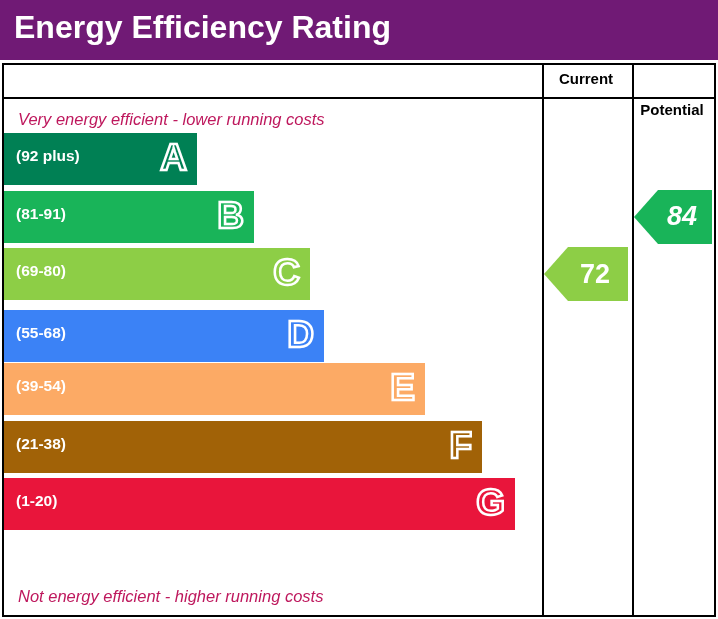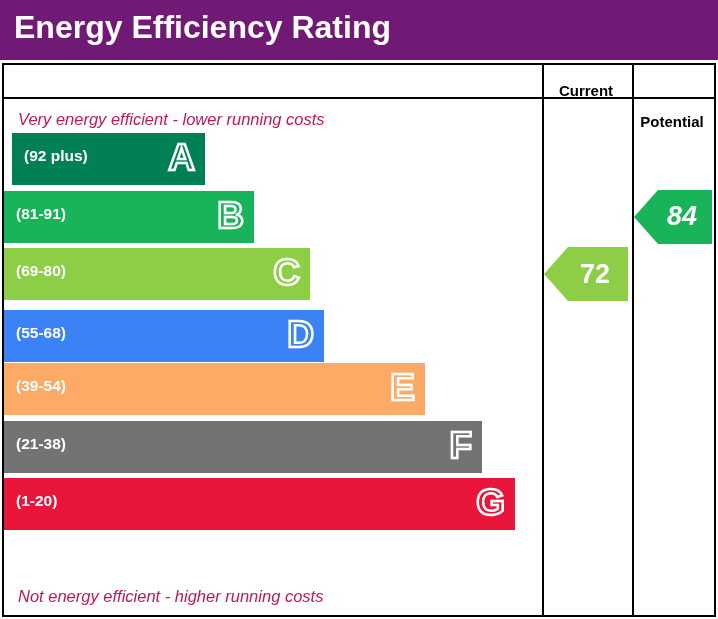--- a/index.html
+++ b/index.html
@@ -12,21 +12,21 @@
 
   
   .frame{position:absolute;left:2px;top:63px;width:714px;height:554px;border:2px solid #000;box-sizing:border-box;}
 
   
   .col-sep{position:absolute;top:0;width:2px;height:550px;background:#000;}
   .col-sep.c1{left:538px;}
   .col-sep.c2{left:628px;}
 
   
-  .head-row{position:absolute;left:0;top:12px;width:710px;height:48px;}
+  .head-row{position:absolute;left:0;top:0;width:710px;height:48px;}
   .head-sep{position:absolute;left:0;top:32px;width:710px;height:2px;background:#000;}
   .head-cell{position:absolute;top:5px;font-size:15px;font-weight:bold;color:#000;text-align:center;}
   .head-current{left:536px;width:92px;}
   .head-potential{left:626px;width:84px;margin-top:31px;}
 
   
   .cap{position:absolute;left:14px;font-style:italic;font-size:16.5px;color:#be185d;}
   .cap.top{top:45px;}
   .cap.bottom{top:522px;}
 
@@ -62,41 +62,41 @@
     </div>
     <div class="head-sep"></div>
 
     <div class="col-sep c1"></div>
     <div class="col-sep c2"></div>
 
     <div class="cap top">Very energy efficient - lower running costs</div>
     <div class="cap bottom">Not energy efficient - higher running costs</div>
 
     <div class="bars" id="bars">
-        <div class="bar" style="left: 0px; top: 68px; width: 193px; background: rgb(0, 128, 84); margin-left: 8px;">
+        <div class="bar" style="left: 0px; top: 68px; width: 193px; background: rgb(0, 128, 84);">
           <span class="range">(92 plus)</span>
           <span class="glyph" style="position: absolute; right: 10px; top: 1px;">A</span>
         </div>
         <div class="bar" style="left: 0px; top: 125.5px; width: 250px; background: rgb(25, 180, 89);">
           <span class="range">(81-91)</span>
           <span class="glyph" style="position: absolute; right: 10px; top: 1px;">B</span>
         </div>
         <div class="bar" style="left: 0px; top: 183px; width: 306px; background: rgb(141, 206, 70);">
           <span class="range">(69-80)</span>
           <span class="glyph" style="position: absolute; right: 10px; top: 1px;">C</span>
         </div>
         <div class="bar" style="left: 0px; top: 245px; width: 320px; background: #3b82f6;">
           <span class="range">(55-68)</span>
           <span class="glyph" style="position: absolute; right: 10px; top: 1px;">D</span>
         </div>
         <div class="bar" style="left: 0px; top: 298px; width: 421px; background: rgb(252, 170, 101);">
           <span class="range">(39-54)</span>
           <span class="glyph" style="position: absolute; right: 10px; top: 1px;">E</span>
         </div>
-        <div class="bar" style="left: 0px; top: 355.5px; width: 478px; background: #737373;">
+        <div class="bar" style="left: 0px; top: 355.5px; width: 478px; background: #a16207;">
           <span class="range">(21-38)</span>
           <span class="glyph" style="position: absolute; right: 10px; top: 1px;">F</span>
         </div>
         <div class="bar" style="left: 0px; top: 413px; width: 487px; background: rgb(233, 21, 59); padding-left: 24px;">
           <span class="range">(1-20)</span>
           <span class="glyph" style="position: absolute; right: 10px; top: 1px;">G</span>
         </div>
       </div>
 
     <div id="markers">

